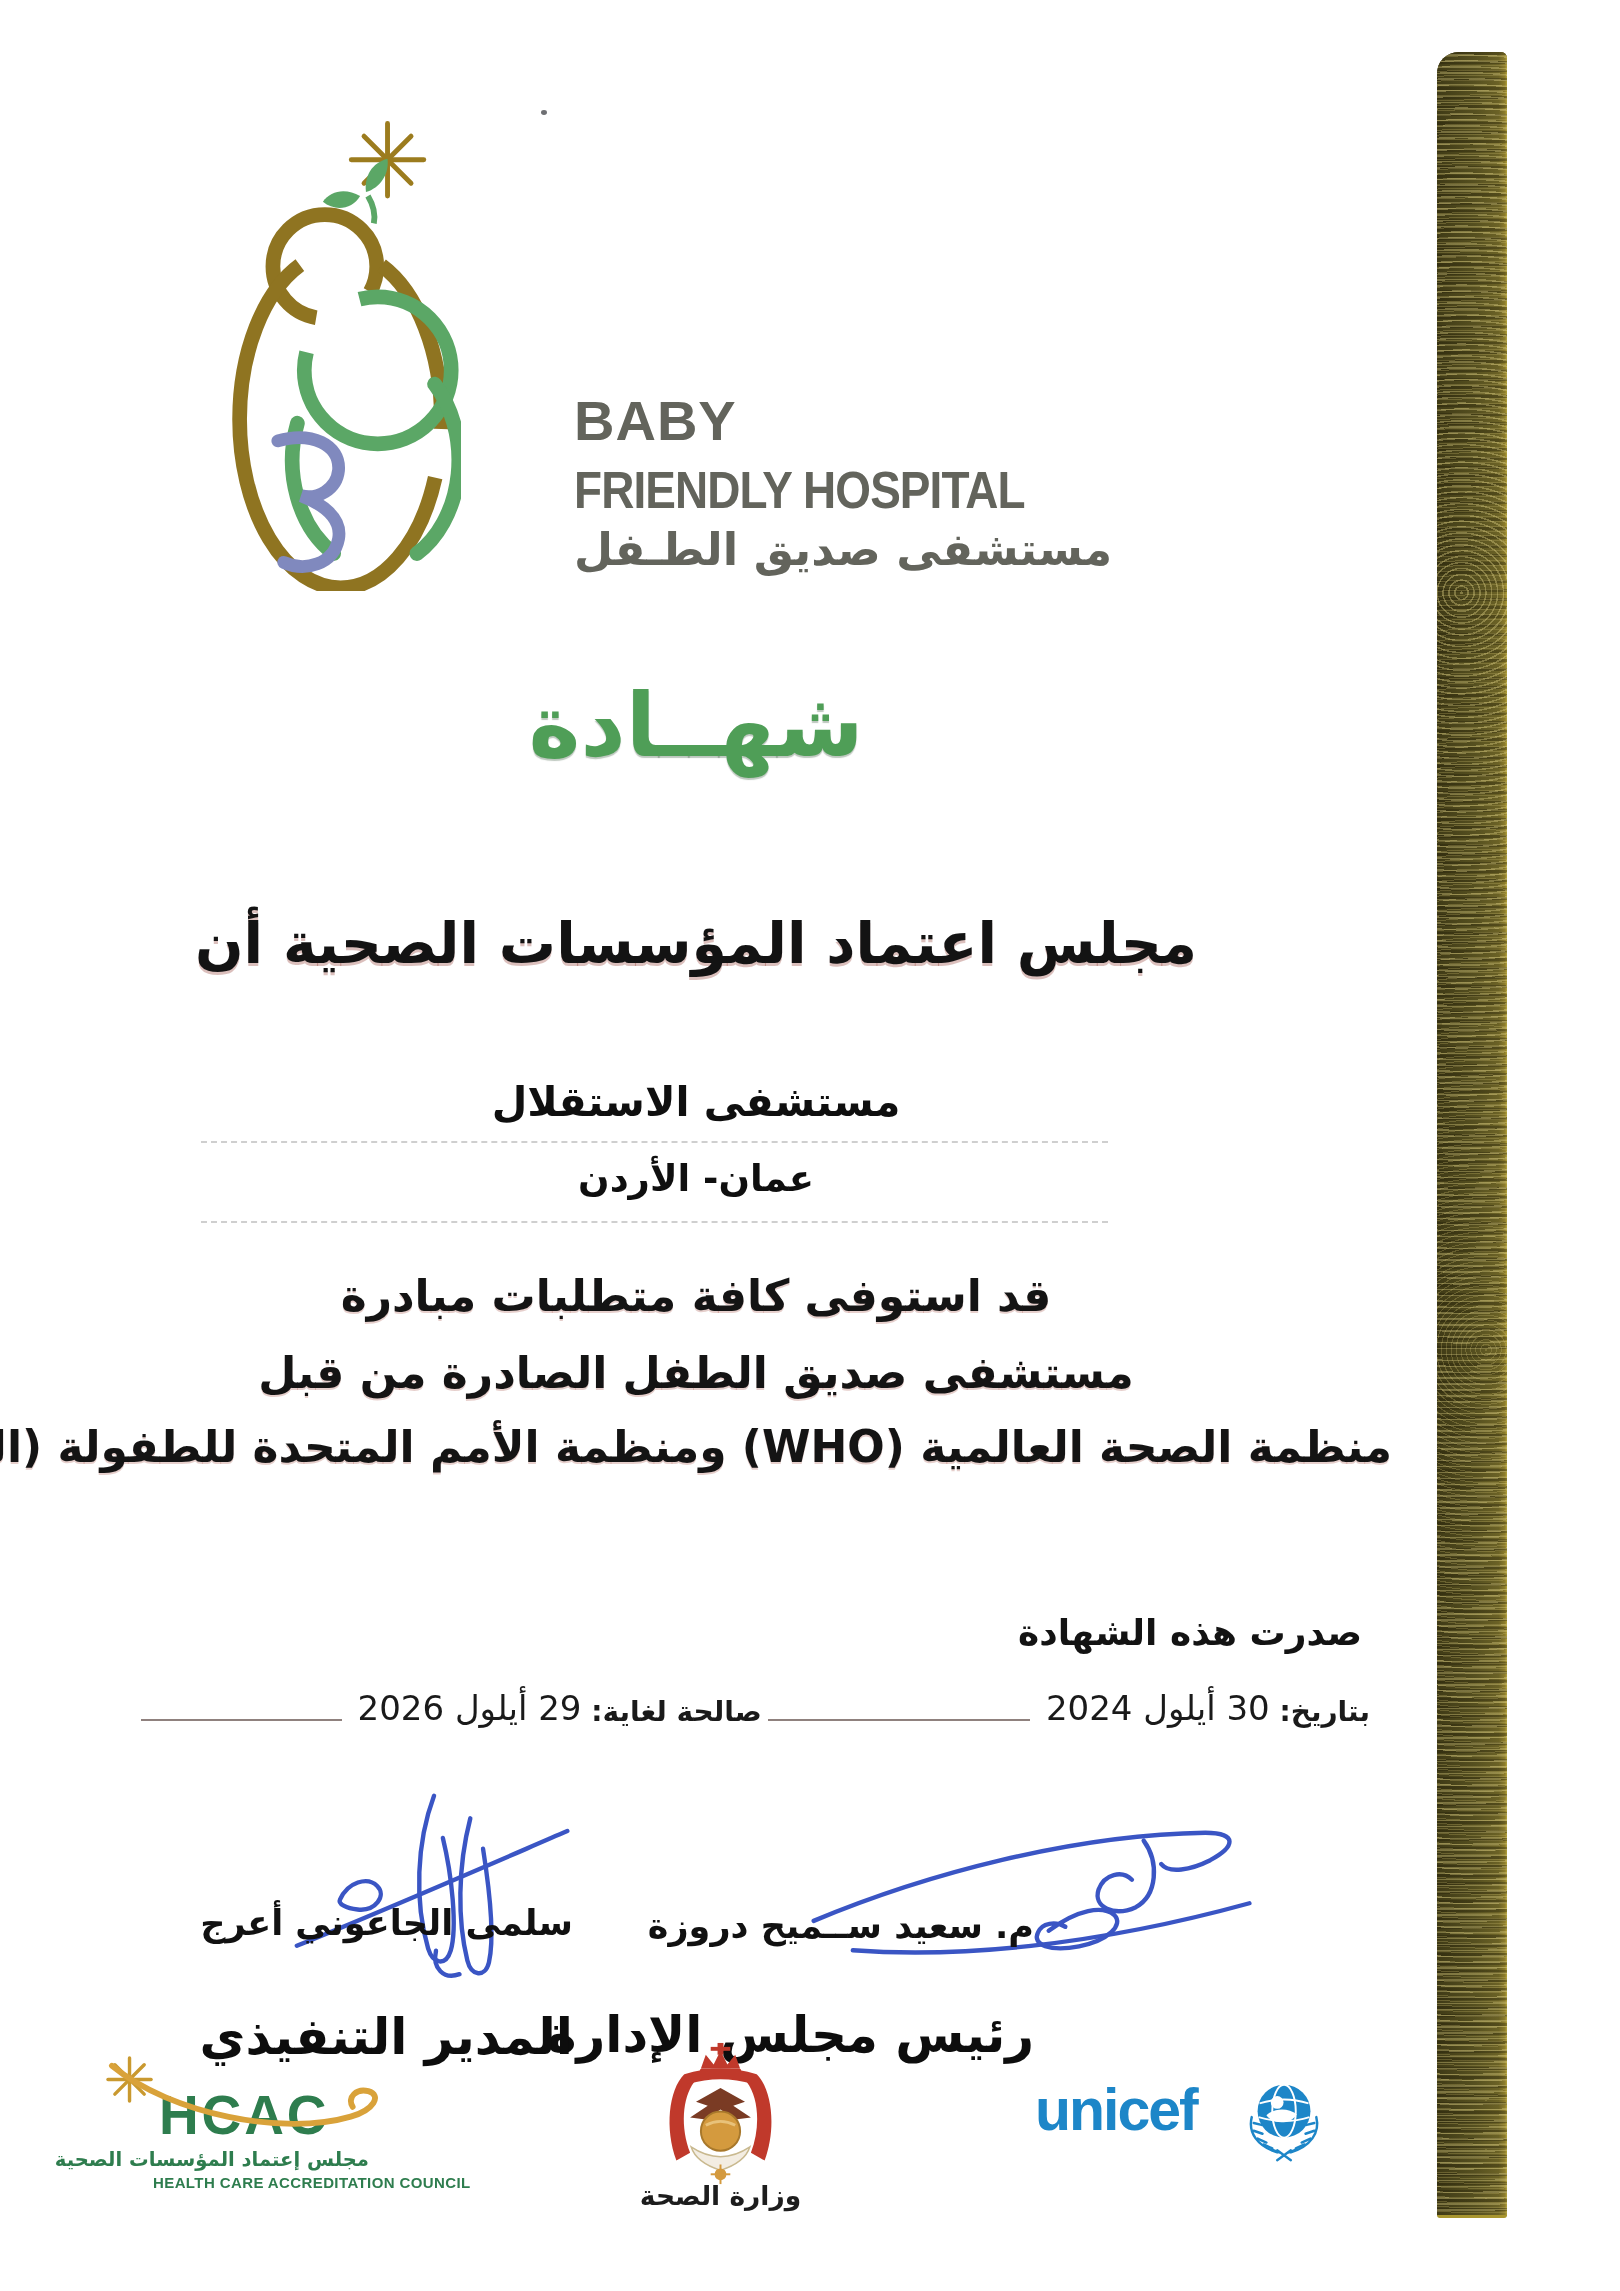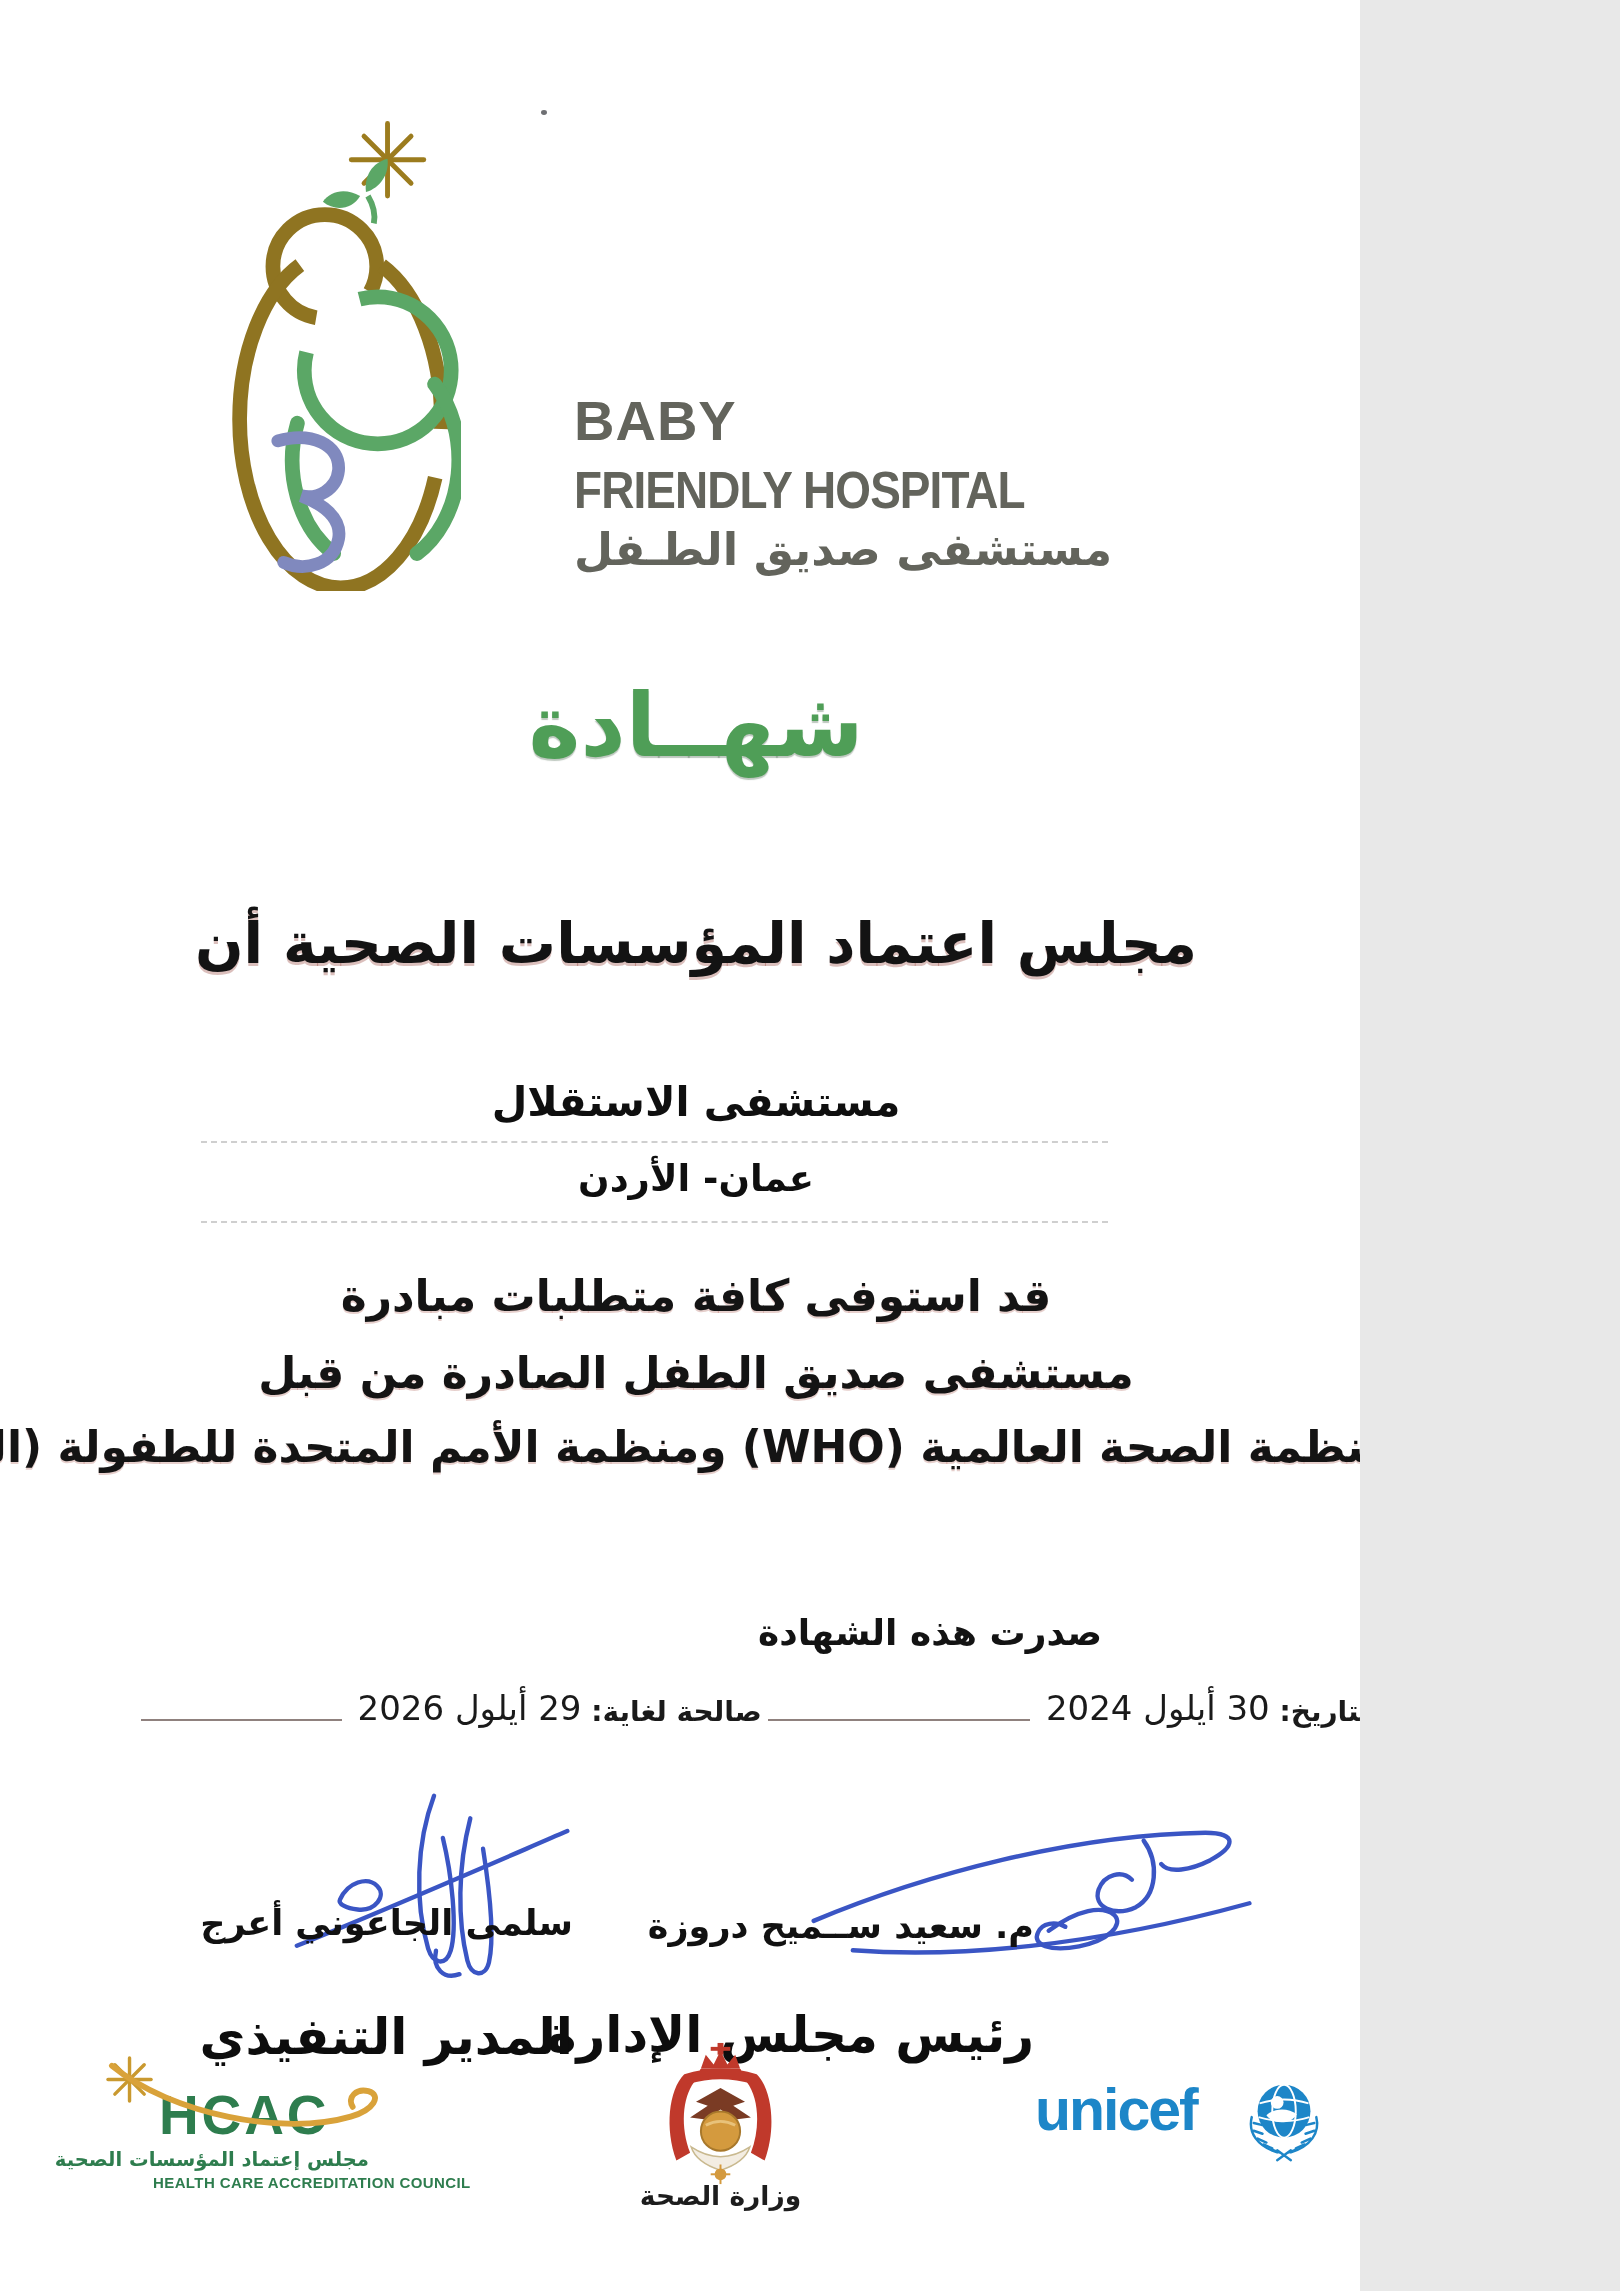--- a/index.html
+++ b/index.html
@@ -1,18 +1,18 @@
 <!DOCTYPE html>
 <html lang="ar"><head>
 <meta charset="utf-8">
 <style>
   html,body{margin:0;padding:0;background:#e8e8e8;}
   .page{
     position:relative;
-    width:1360px;height:2292px;
+    width:1620px;height:2292px;
     background:#ffffff;
     overflow:hidden;
     font-family:"DejaVu Sans",sans-serif;
     color:#151515;
   }
   .abs{position:absolute;}
   .center-line{
     position:absolute;left:0;width:1392px;
     text-align:center;direction:rtl;
   }

